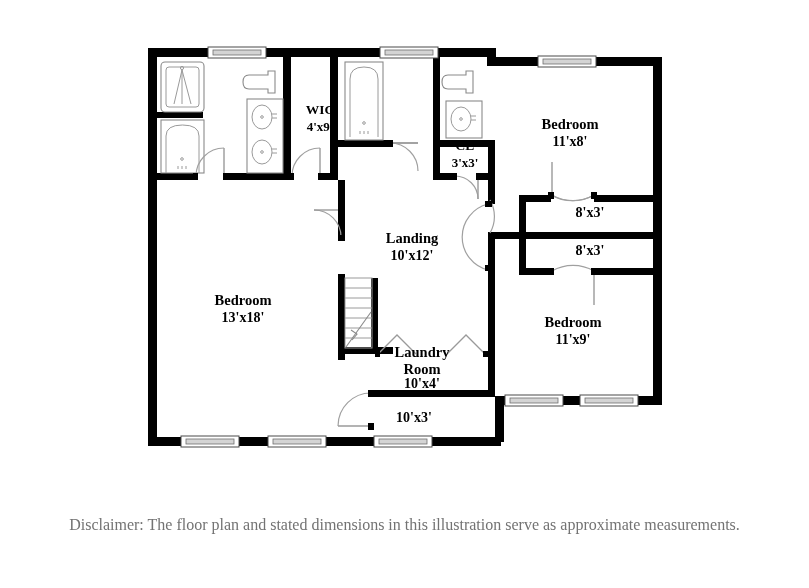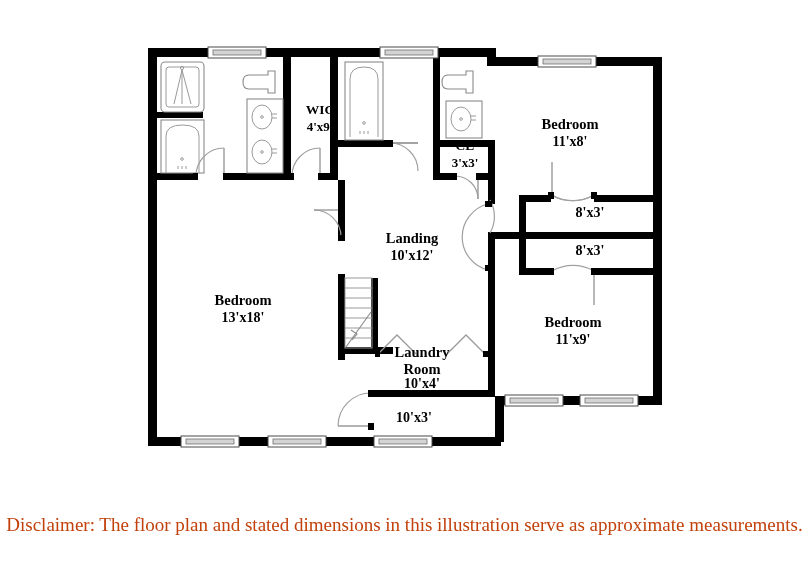--- a/index.html
+++ b/index.html
@@ -82,23 +82,23 @@
   .room-dim  { font-size: 14px; }
   .room-name-sm { font-size: 13.5px; }
   .room-dim-sm  { font-size: 13px; }
   .disclaimer {
     position: absolute;
     left: 0;
     top: 516px;
     width: 809px;
     text-align: center;
     font-family: "Liberation Serif", serif;
-    font-size: 19px;
+    font-size: 16px;
     line-height: 17px;
-    color: #c2410c;
+    color: #737373;
   }
   .disclaimer div { white-space: nowrap; }
 </style>
 </head>
 <body>
 
 <div id="plan-root">
 
   <svg class="floorplan" viewBox="0 0 809 588">
 

